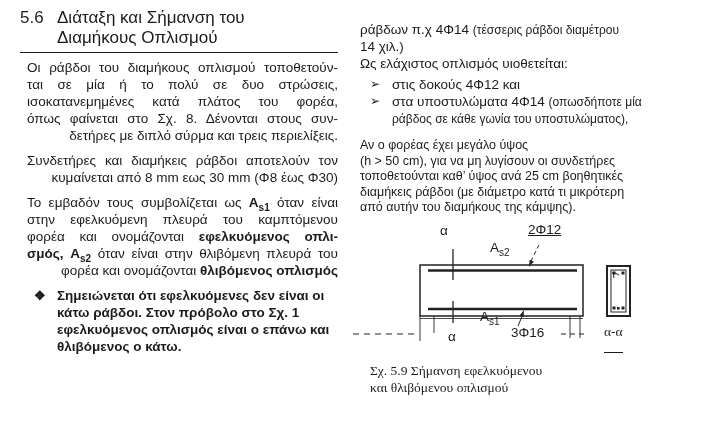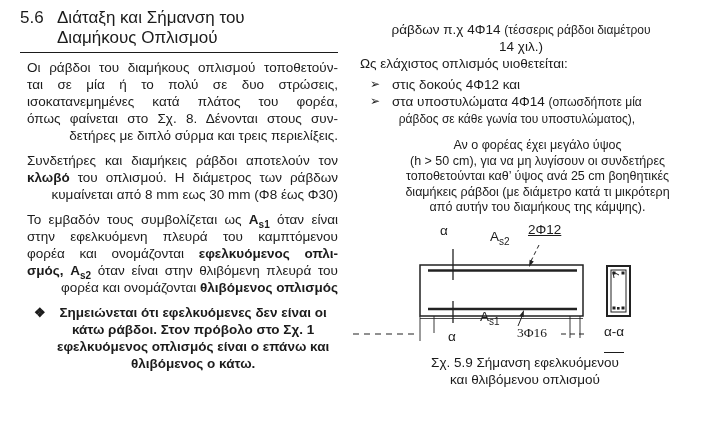--- a/index.html
+++ b/index.html
@@ -19,41 +19,41 @@
   .rule{border:none;border-top:1.6px solid #1b1b1b;margin:4px 0 0 0;width:318px;}
 
   
   .para{margin:8px 0 0 7px;}
   .para.first{margin-top:6px;}
   
   .jl{text-align:justify;height:17px;overflow:hidden;}
   .jl::after{content:"";display:inline-block;width:100%;}
   .jl.last{text-align:right;}
   .jl.last::after{content:none;}
-  .rl{height:17px;text-align:center;}
+  .rl{height:17px;}
   .b{font-weight:bold;}
   .sm{font-size:12px;}
   sub{font-size:10px;line-height:0;}
 
   
   .bullet-left{display:flex;margin:8px 0 0 7px;font-weight:bold;}
   .bullet-left .marker{width:23px;flex:0 0 23px;margin-left:7px;font-size:13px;}
   .bullet-right{display:flex;}
   .bullet-right .marker{width:22px;flex:0 0 22px;margin-left:10px;font-size:12px;}
   .bullet-right{margin-top:4px;}
   .rc-p2{margin-top:0;}
   .rc-p3{margin-top:11px;font-size:12.5px;}
-  .rc-p3 .rl{height:15.5px;line-height:15.5px;margin-left:33px;}
+  .rc-p3 .rl{height:15.5px;line-height:15.5px;}
 
   
   #figure{position:relative;left:-8px;width:335px;height:134px;margin-top:4px;}
   #figure svg{position:absolute;left:0;top:0;}
   .flabel{position:absolute;white-space:nowrap;font-size:13.5px;}
-  .flabel.section{border-bottom:1.4px solid #1b1b1b;padding-bottom:12px;}
-  #caption{margin-left:10px;width:310px;text-align:center;}
+  .flabel.section{border-bottom:1.4px solid #1b1b1b;padding-bottom:12px;font-family:Liberation Serif, serif;}
+  #caption{margin-top:8px;margin-left:10px;width:310px;text-align:left;font-family:Liberation Serif, serif;}
 </style>
 </head>
 <body>
 
 <div id="left-col">
   <div class="heading">
     <div class="num">5.6</div>
     <div>
       <div>Διάταξη και Σήμανση του</div>
       <div>Διαμήκους Οπλισμού</div>
@@ -63,21 +63,20 @@
 
   <div class="para first">
       <div class="jl"><span>Οι ράβδοι του διαμήκους οπλισμού τοποθετούν-</span></div>
       <div class="jl"><span>ται σε μία ή το πολύ σε δυο στρώσεις,</span></div>
       <div class="jl"><span>ισοκατανεμημένες κατά πλάτος του φορέα,</span></div>
       <div class="jl"><span>όπως φαίνεται στο Σχ. 8. Δένονται στους συν-</span></div>
       <div class="jl last"><span>δετήρες με διπλό σύρμα και τρεις περιελίξεις.</span></div>
     </div>
   <div class="para">
       <div class="jl"><span>Συνδετήρες και διαμήκεις ράβδοι αποτελούν τον</span></div>
-      <div class="jl"><span class="b">κλωβό</span><span> του οπλισμού. Η διάμετρος των ράβδων</span></div>
       <div class="jl last"><span>κυμαίνεται από 8 mm εως 30 mm (Φ8 έως Φ30)</span></div>
     </div>
   <div class="para">
       <div class="jl"><span>Το εμβαδόν τους συμβολίζεται ως </span><span class="b">A</span><sub class="b">s1</sub><span> όταν είναι</span></div>
       <div class="jl"><span>στην εφελκυόμενη πλευρά του καμπτόμενου</span></div>
       <div class="jl"><span>φορέα και ονομάζονται </span><span class="b">εφελκυόμενος οπλι-</span></div>
       <div class="jl"><span class="b">σμός,</span><span> </span><span class="b">A</span><sub class="b">s2</sub><span> όταν είναι στην θλιβόμενη πλευρά του</span></div>
       <div class="jl last"><span>φορέα και ονομάζονται </span><span class="b">θλιβόμενος οπλισμός</span></div>
     </div>
 
@@ -157,25 +156,25 @@
         <polygon points="172,90 171.6,97.3 167.4,95.7"></polygon>
 
         <rect x="260.5" y="51.5" width="3" height="3"></rect>
         <rect x="269.5" y="51.5" width="3" height="3"></rect>
         <rect x="260.5" y="86.5" width="3" height="3"></rect>
         <rect x="265" y="87" width="2.6" height="2.6"></rect>
         <rect x="269.5" y="86.5" width="3" height="3"></rect>
       </g>
     </svg>
     <span class="flabel" style="left:88px;top:2px;">α</span>
-    <span class="flabel" style="left:138px;top:8px;"><span>A</span><sub>s2</sub></span>
+    <span class="flabel" style="left:138px;top:19px;"><span>A</span><sub>s2</sub></span>
     <span class="flabel" style="left:176px;top:1px;text-decoration:underline;">2Φ12</span>
     <span class="flabel" style="left:96px;top:108px;">α</span>
     <span class="flabel" style="left:128px;top:88px;"><span>A</span><sub>s1</sub></span>
-    <span class="flabel" style="left:165px;top:104px;font-family:Liberation Serif, serif;">3Φ16</span>
+    <span class="flabel" style="left:159px;top:104px;">3Φ16</span>
     <span class="flabel section" style="left:252px;top:103px;">α-α</span>
   </div>
 
   <div id="caption">
     <div>Σχ. 5.9  Σήμανση εφελκυόμενου</div>
     <div>και θλιβόμενου οπλισμού</div>
   </div>
 </div>
 
 </body></html>

